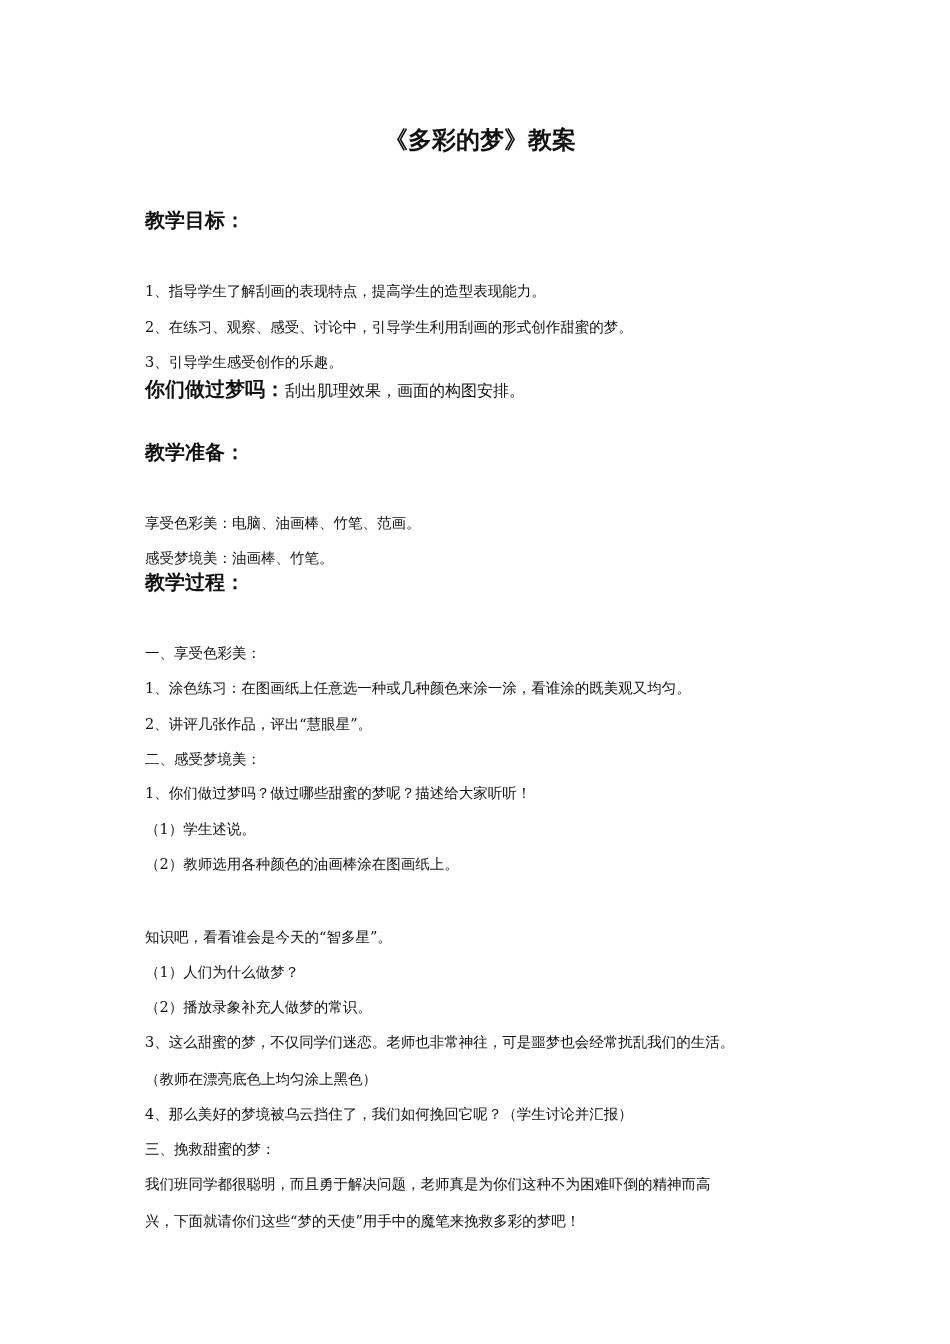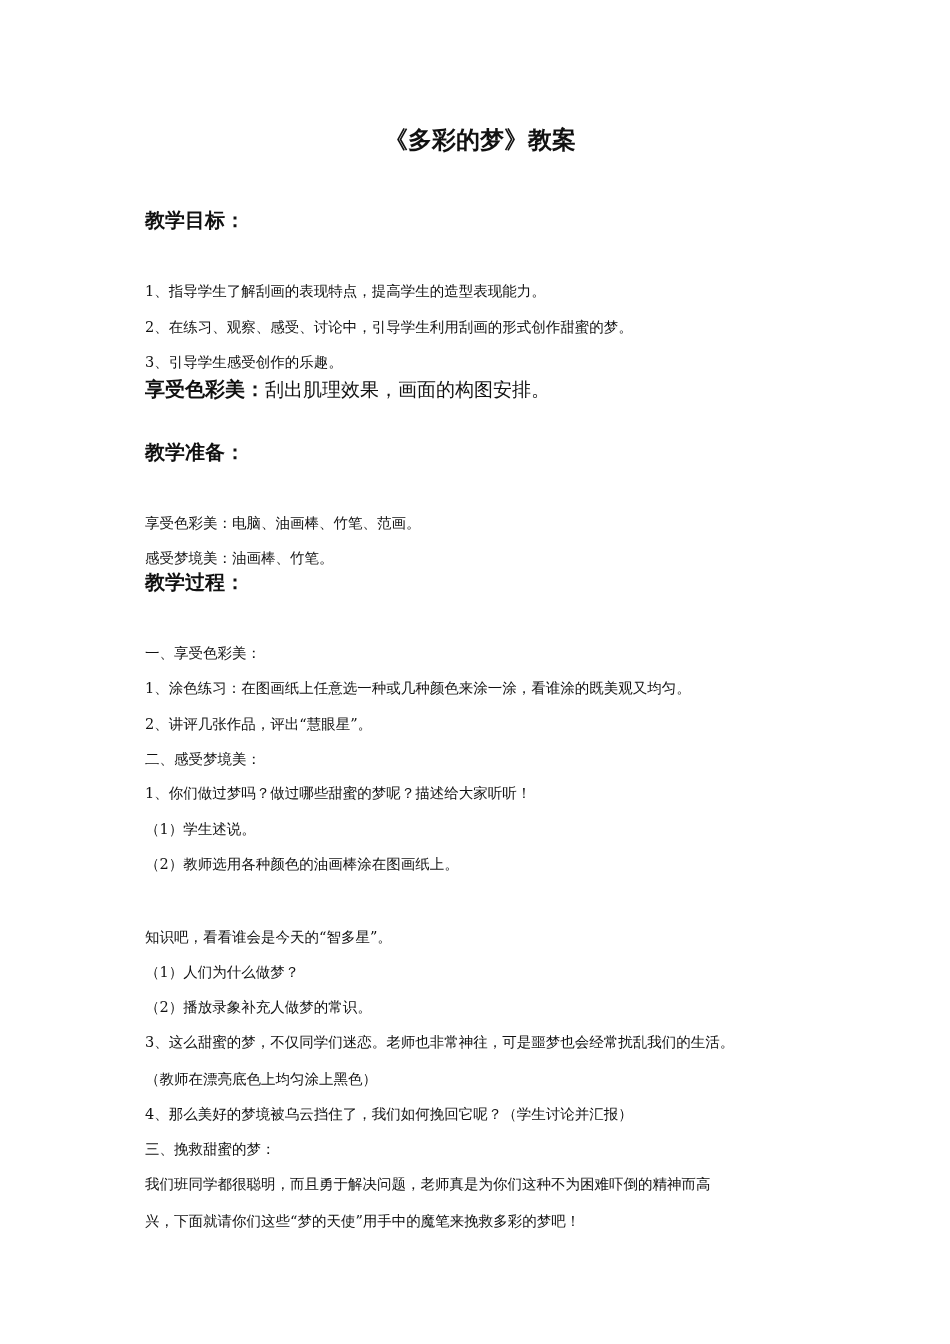--- a/index.html
+++ b/index.html
@@ -3,35 +3,35 @@
   <meta charset="utf-8">
   <style>
     html, body { margin: 0; padding: 0; background: #ffffff; }
     body { width: 950px; height: 1344px; position: relative; overflow: hidden;
            font-family: "DejaVu Serif", serif; color: #111; }
     .page { position: absolute; left: 0; top: 0; width: 950px; height: 1256px; }
     .title { position: absolute; top: 124px; left: 0; width: 960px; text-align: center;
              font-family: "DejaVu Sans", sans-serif; font-weight: bold; font-size: 24px; letter-spacing: 0px; }
     .h { position: absolute; left: 145px; font-family: "DejaVu Sans", sans-serif; font-weight: bold; font-size: 20px; margin-top: 12px; }
     .p { position: absolute; left: 145px; font-size: 14.5px; white-space: nowrap; margin-top: 37px; }
-    .inline-body { font-family: "DejaVu Serif", serif; font-weight: normal; font-size: 19px; }
+    .inline-body { font-family: "DejaVu Serif", serif; font-weight: normal; font-size: 16px; }
   </style>
 </head>
 <body>
 
 <div class="page">
   <div class="title">《多彩的梦》教案</div>
 
   <div class="h" style="top:195px">教学目标：</div>
   <div class="p" style="top:245px">1、指导学生了解刮画的表现特点，提高学生的造型表现能力。</div>
   <div class="p" style="top:281px">2、在练习、观察、感受、讨论中，引导学生利用刮画的形式创作甜蜜的梦。</div>
   <div class="p" style="top:316px">3、引导学生感受创作的乐趣。</div>
 
   <div class="h" style="top:364px">
-    <span>享受色彩美：</span><span class="inline-body">刮出肌理效果，画面的构图安排。</span>
+    <span>你们做过梦吗：</span><span class="inline-body">刮出肌理效果，画面的构图安排。</span>
   </div>
 
   <div class="h" style="top:427px">教学准备：</div>
   <div class="p" style="top:477px">享受色彩美：电脑、油画棒、竹笔、范画。</div>
   <div class="p" style="top:512px">感受梦境美：油画棒、竹笔。</div>
 
   <div class="h" style="top:557px">教学过程：</div>
   <div class="p" style="top:607px">一、享受色彩美：</div>
   <div class="p" style="top:642px">1、涂色练习：在图画纸上任意选一种或几种颜色来涂一涂，看谁涂的既美观又均匀。</div>
   <div class="p" style="top:678px">2、讲评几张作品，评出“慧眼星”。</div>

